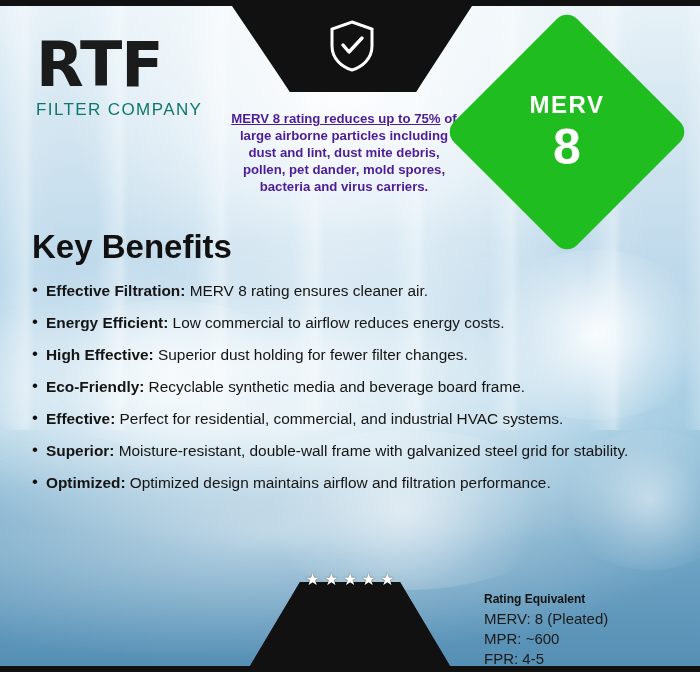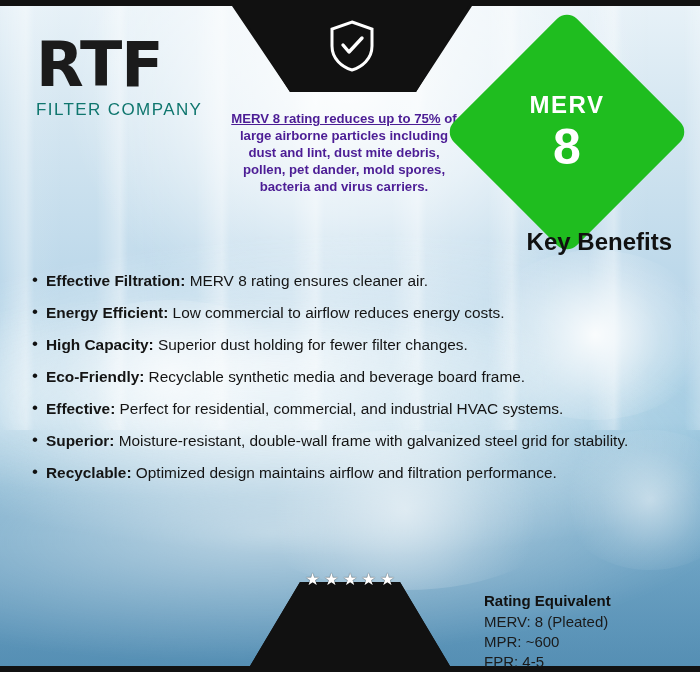--- a/index.html
+++ b/index.html
@@ -179,25 +179,24 @@
 
   
   .benefits {
     position: absolute;
     left: 32px;
     top: 228px;
     width: 640px;
     z-index: 6;
   }
   .benefits-title {
-    font-size: 24px;
+    font-size: 33px;
     font-weight: bold;
     color: #111111;
     margin-bottom: 14px;
-    text-align: right;
   }
   .benefit {
     display: flex;
     align-items: flex-start;
     margin-bottom: 11px;
     font-size: 15.4px;
     line-height: 21px;
     color: #141414;
   }
   .bullet {
@@ -230,21 +229,21 @@
 
   
   .rating {
     position: absolute;
     left: 484px;
     top: 592px;
     z-index: 7;
     color: #111111;
   }
   .rating-title {
-    font-size: 15px;
+    font-size: 12px;
     font-weight: bold;
     margin-bottom: 3px;
   }
   .rating-line {
     font-size: 15px;
     line-height: 20px;
     color: #1a1a1a;
   }
 </style>
 </head>
@@ -310,21 +309,21 @@
     <div class="benefit">
       <span class="bullet">•</span>
       <span class="benefit-text">
         <b>Energy Efficient:</b><span> Low commercial to airflow reduces energy costs.</span>
       </span>
     </div>
 
     <div class="benefit">
       <span class="bullet">•</span>
       <span class="benefit-text">
-        <b>High Capacity:</b><span> Superior dust holding for fewer filter changes.</span>
+        <b>High Effective:</b><span> Superior dust holding for fewer filter changes.</span>
       </span>
     </div>
 
     <div class="benefit">
       <span class="bullet">•</span>
       <span class="benefit-text">
         <b>Eco-Friendly:</b><span> Recyclable synthetic media and beverage board frame.</span>
       </span>
     </div>
 
@@ -338,21 +337,21 @@
     <div class="benefit">
       <span class="bullet">•</span>
       <span class="benefit-text">
         <b>Superior:</b><span> Moisture-resistant, double-wall frame with galvanized steel grid for stability.</span>
       </span>
     </div>
 
     <div class="benefit">
       <span class="bullet">•</span>
       <span class="benefit-text">
-        <b>Recyclable:</b><span> Optimized design maintains airflow and filtration performance.</span>
+        <b>Optimized:</b><span> Optimized design maintains airflow and filtration performance.</span>
       </span>
     </div>
   </div>
 
   <div class="stars">
     <span class="star">★</span>
     <span class="star">★</span>
     <span class="star">★</span>
     <span class="star">★</span>
     <span class="star">★</span>

